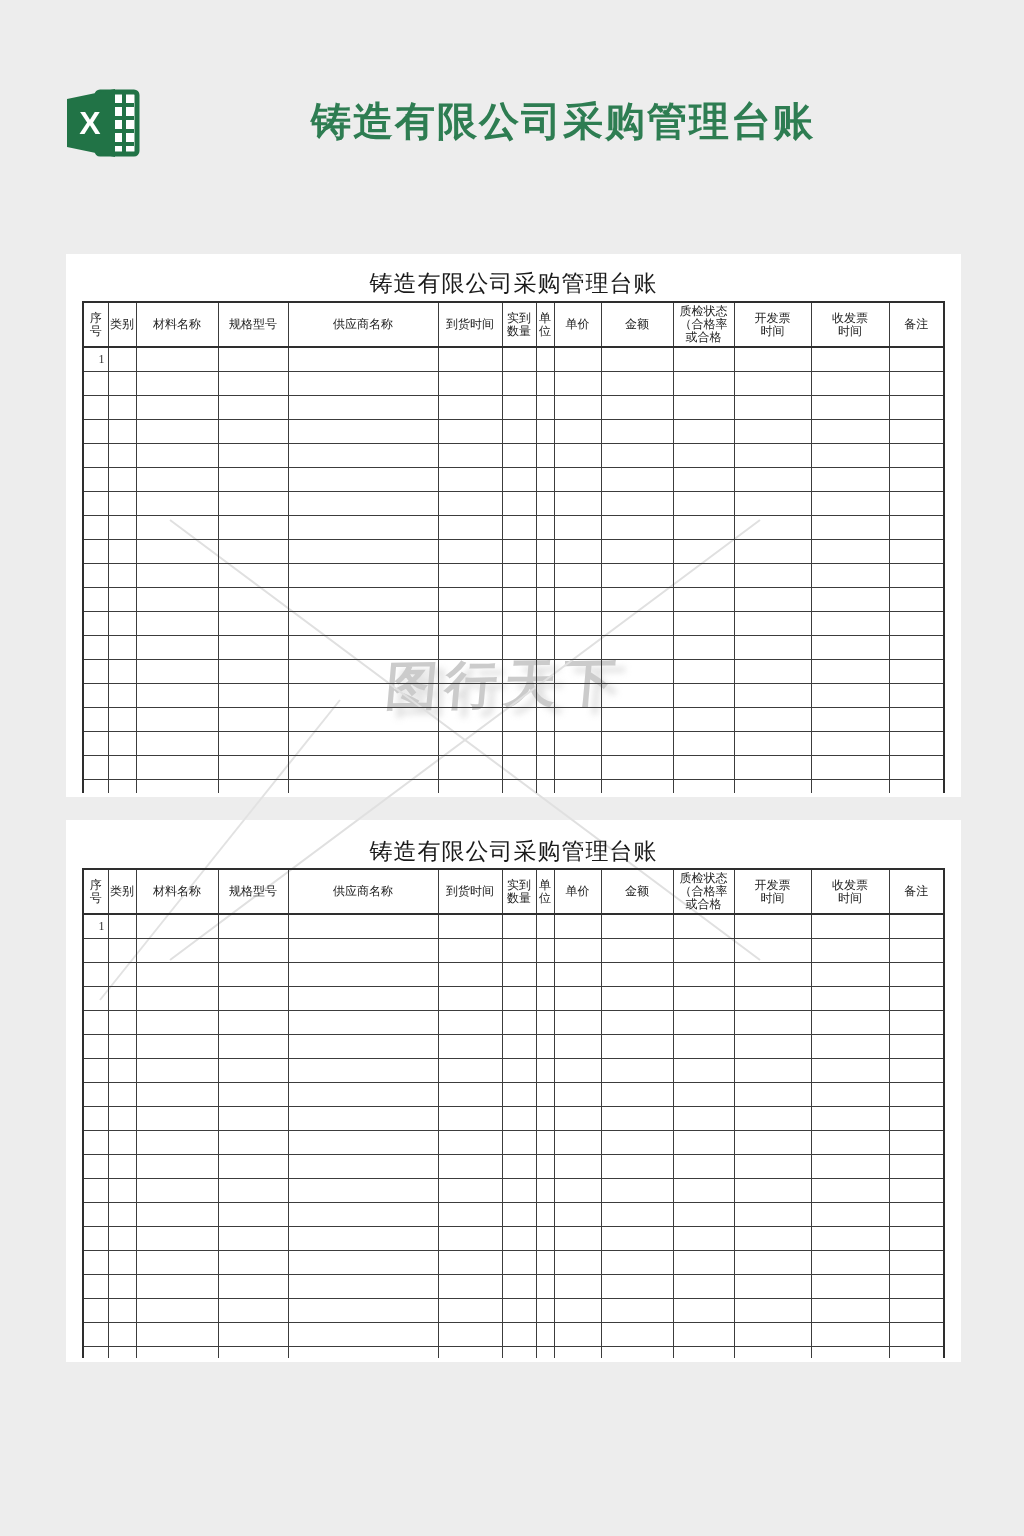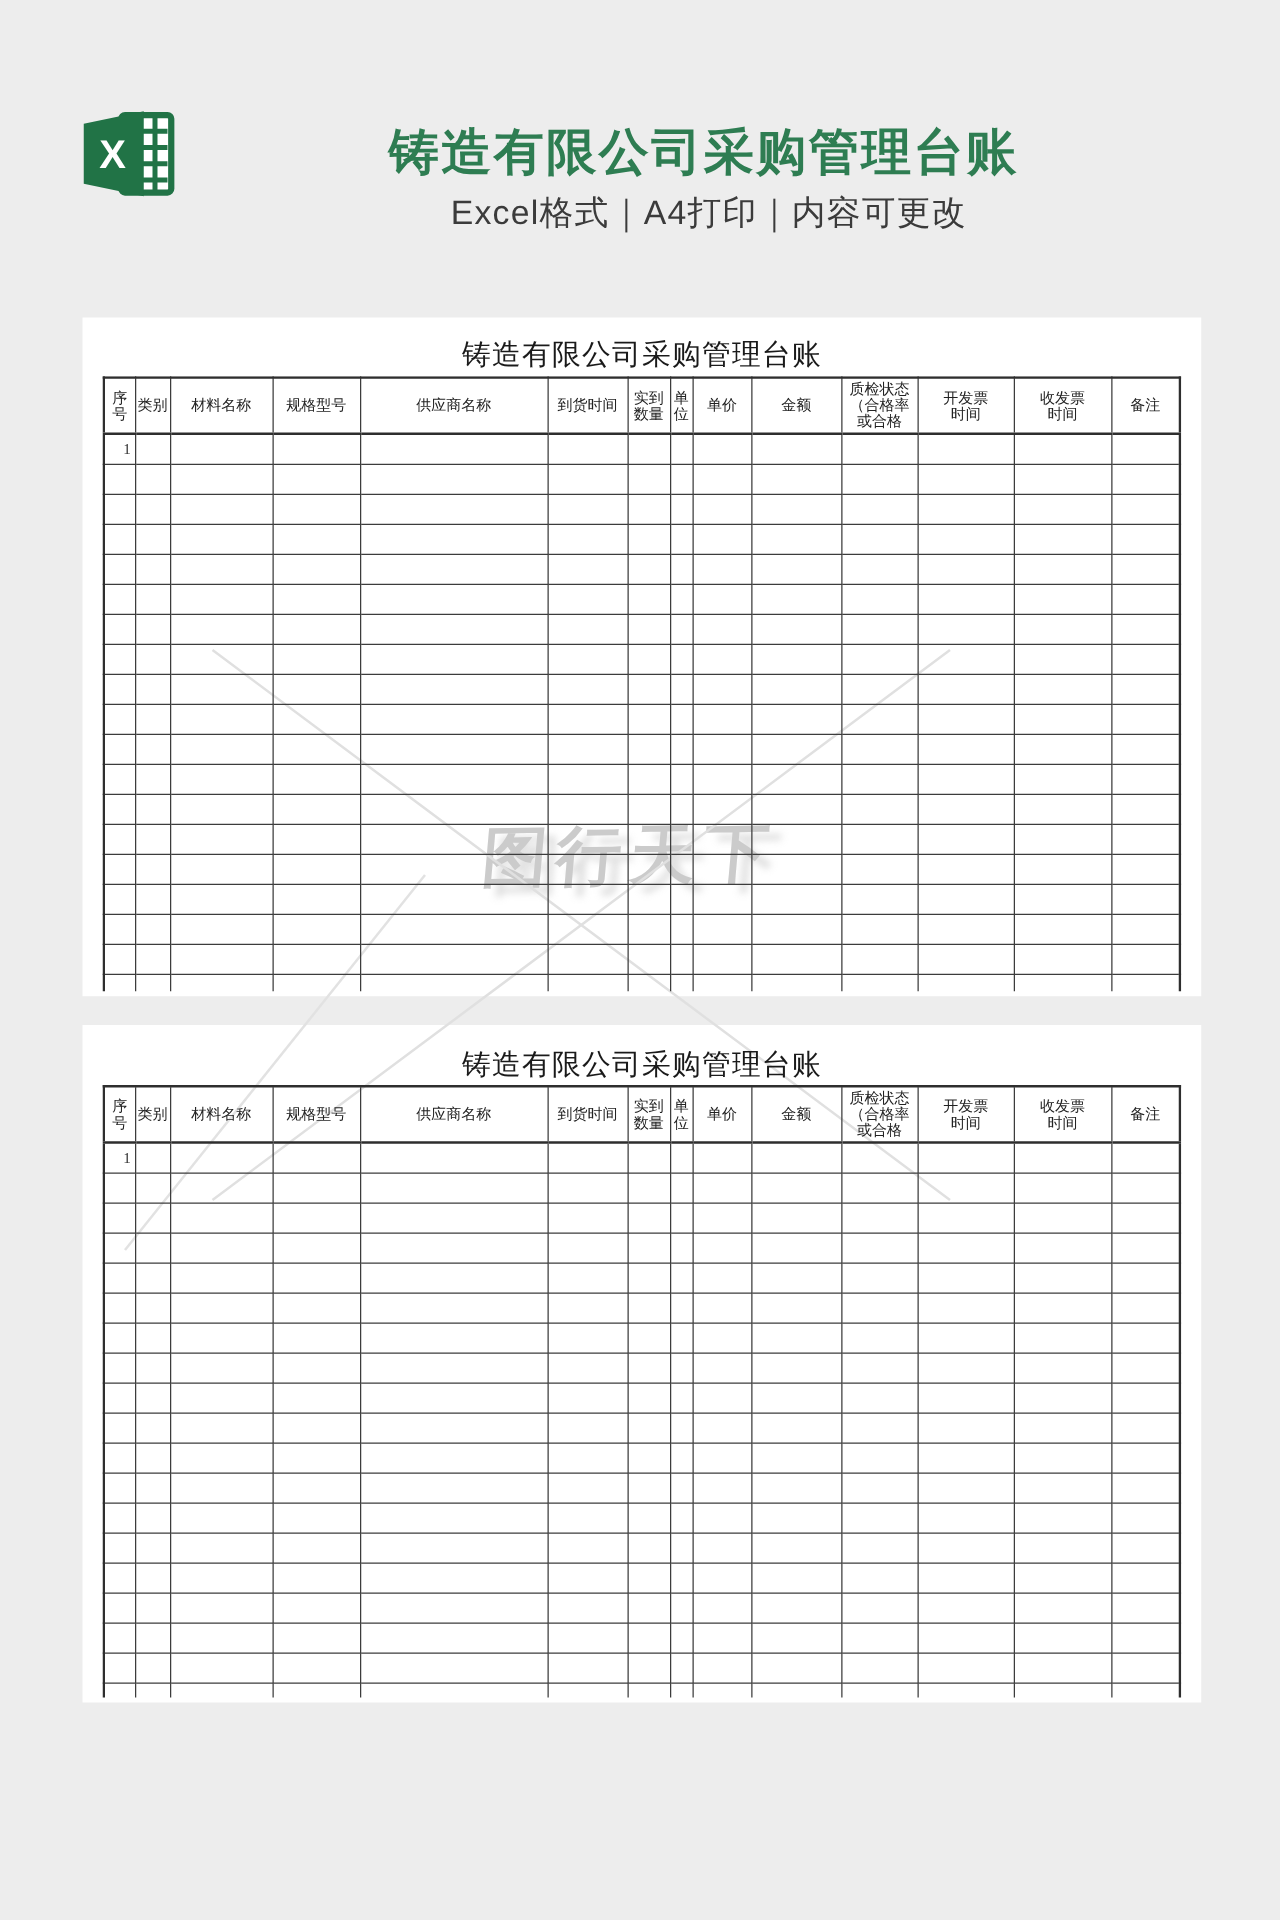--- a/index.html
+++ b/index.html
@@ -82,21 +82,20 @@
 <body>
 
 <div class="site-header">
   <svg class="excel-logo" viewBox="0 0 78 78">
     <rect x="33" y="8" width="40" height="62" rx="3" fill="#ffffff" stroke="#217346" stroke-width="5"></rect>
     <path d="M46 10 V68 M60 10 V68 M36 21 H70 M36 34 H70 M36 47 H70 M36 60 H70" stroke="#217346" stroke-width="4" fill="none"></path>
     <polygon points="3,15 51,5 51,73 3,63" fill="#217346"></polygon>
     <text x="26" y="50" text-anchor="middle" font-family="Liberation Sans, sans-serif" font-size="32" font-weight="bold" fill="#ffffff">X</text>
   </svg>
   <div class="main-title">铸造有限公司采购管理台账</div>
-  <div class="sub-title">Excel格式｜A4打印｜内容可更改</div>
 </div>
 
 <div class="page-card first">
   <div class="sheet-title">铸造有限公司采购管理台账</div>
   <div class="table-clip">
     <table class="ledger">
         <colgroup>
           <col style="width: 25px;">
           <col style="width: 28px;">
           <col style="width: 82px;">

